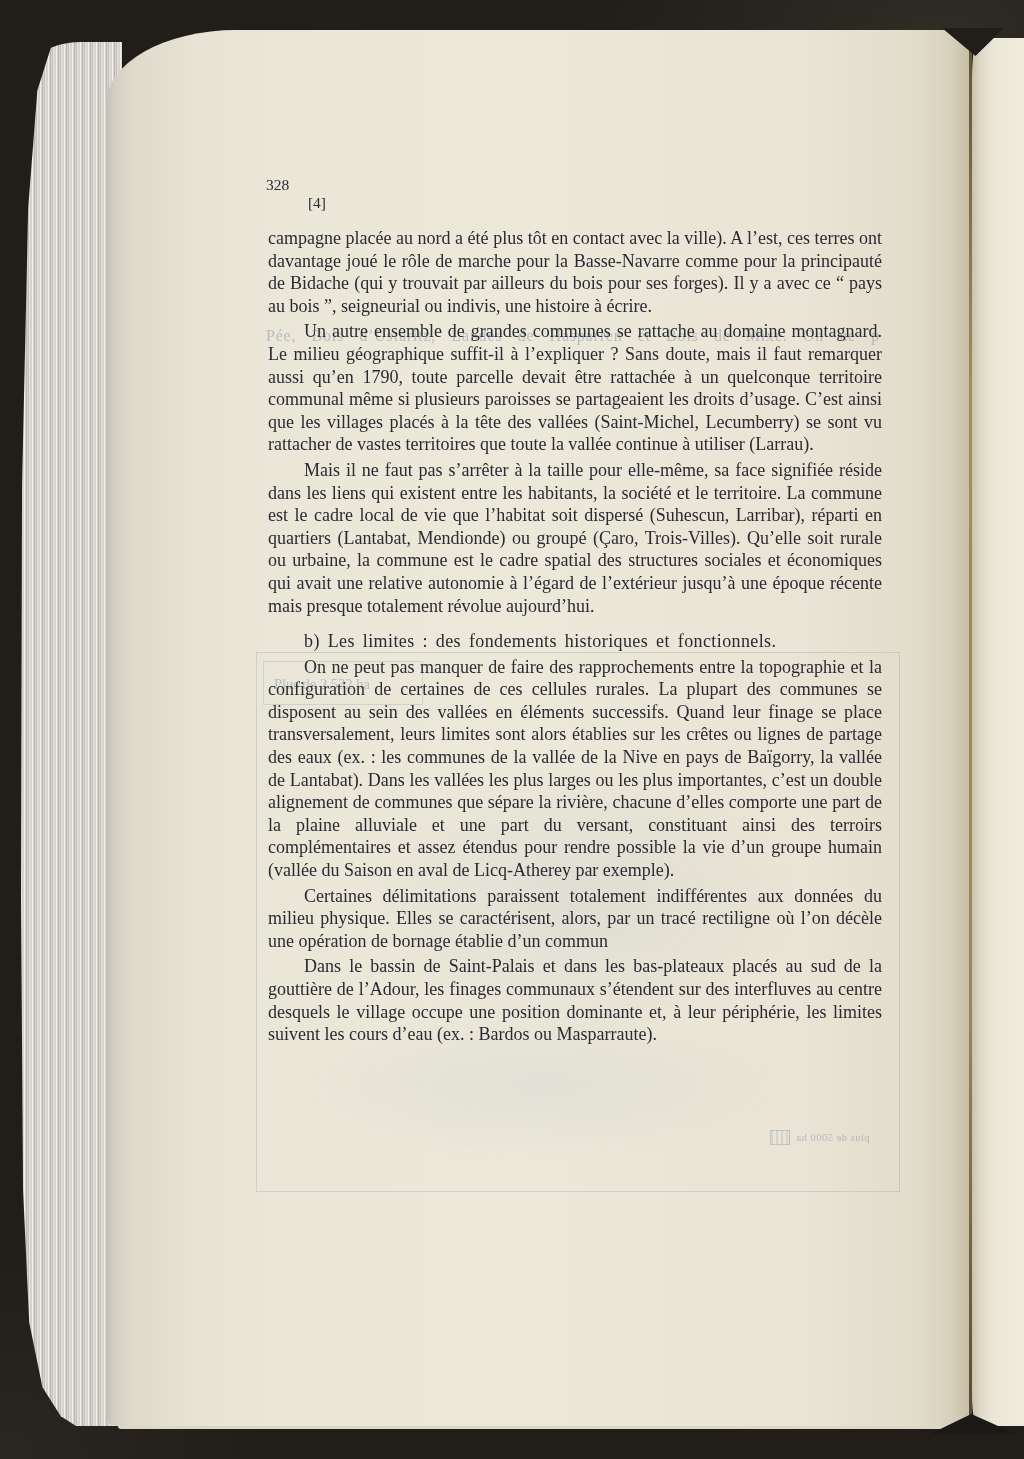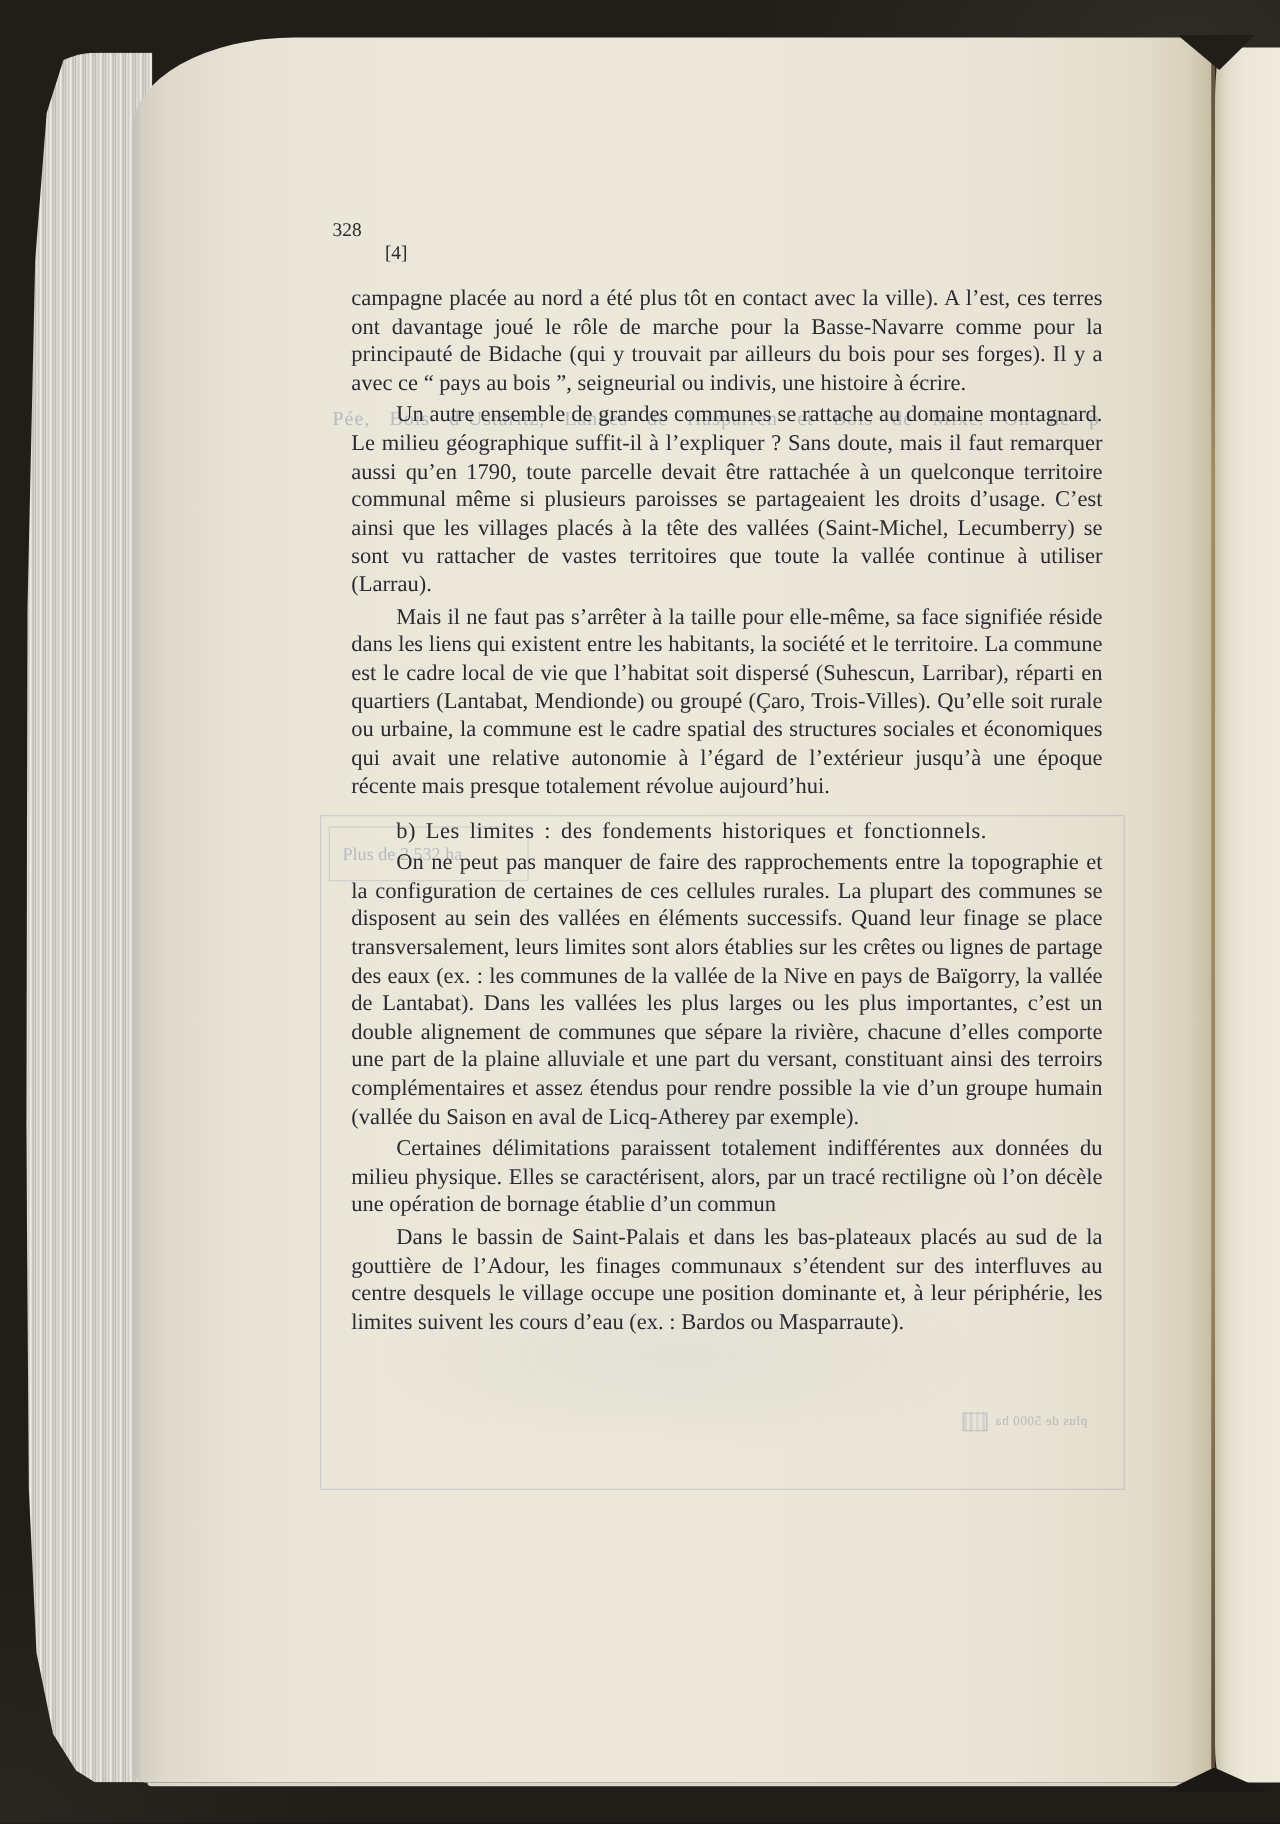--- a/index.html
+++ b/index.html
@@ -56,21 +56,21 @@
   }
   .running-head .pagenum{flex:0 0 auto; width:90px; text-align:left;}
   .running-head .title{flex:1 1 auto; text-align:center; letter-spacing:1.3px; white-space:nowrap;}
   .running-head .marker{flex:0 0 auto; width:60px; text-align:right;}
   
   .text-col{
     position:absolute; left:266px; top:227px; width:616px;
     color:#2a2a32; font-size:18px; line-height:22.6px;
     text-align:justify; z-index:3;
   }
-  .text-col p{margin:0 0 3px 15px;}
+  .text-col p{margin:0 0 3px 2px;}
   .para{text-indent:36px;}
   .para.no-indent{text-indent:0;}
   .section-heading{
     text-indent:36px; text-align:left;
     margin-top:13px !important; margin-bottom:3px !important;
     letter-spacing:0.4px; word-spacing:3px;
   }
   
   .ghost{position:absolute; color:rgba(108,130,160,0.42); z-index:1; pointer-events:none;}
   .ghost-top-line{

